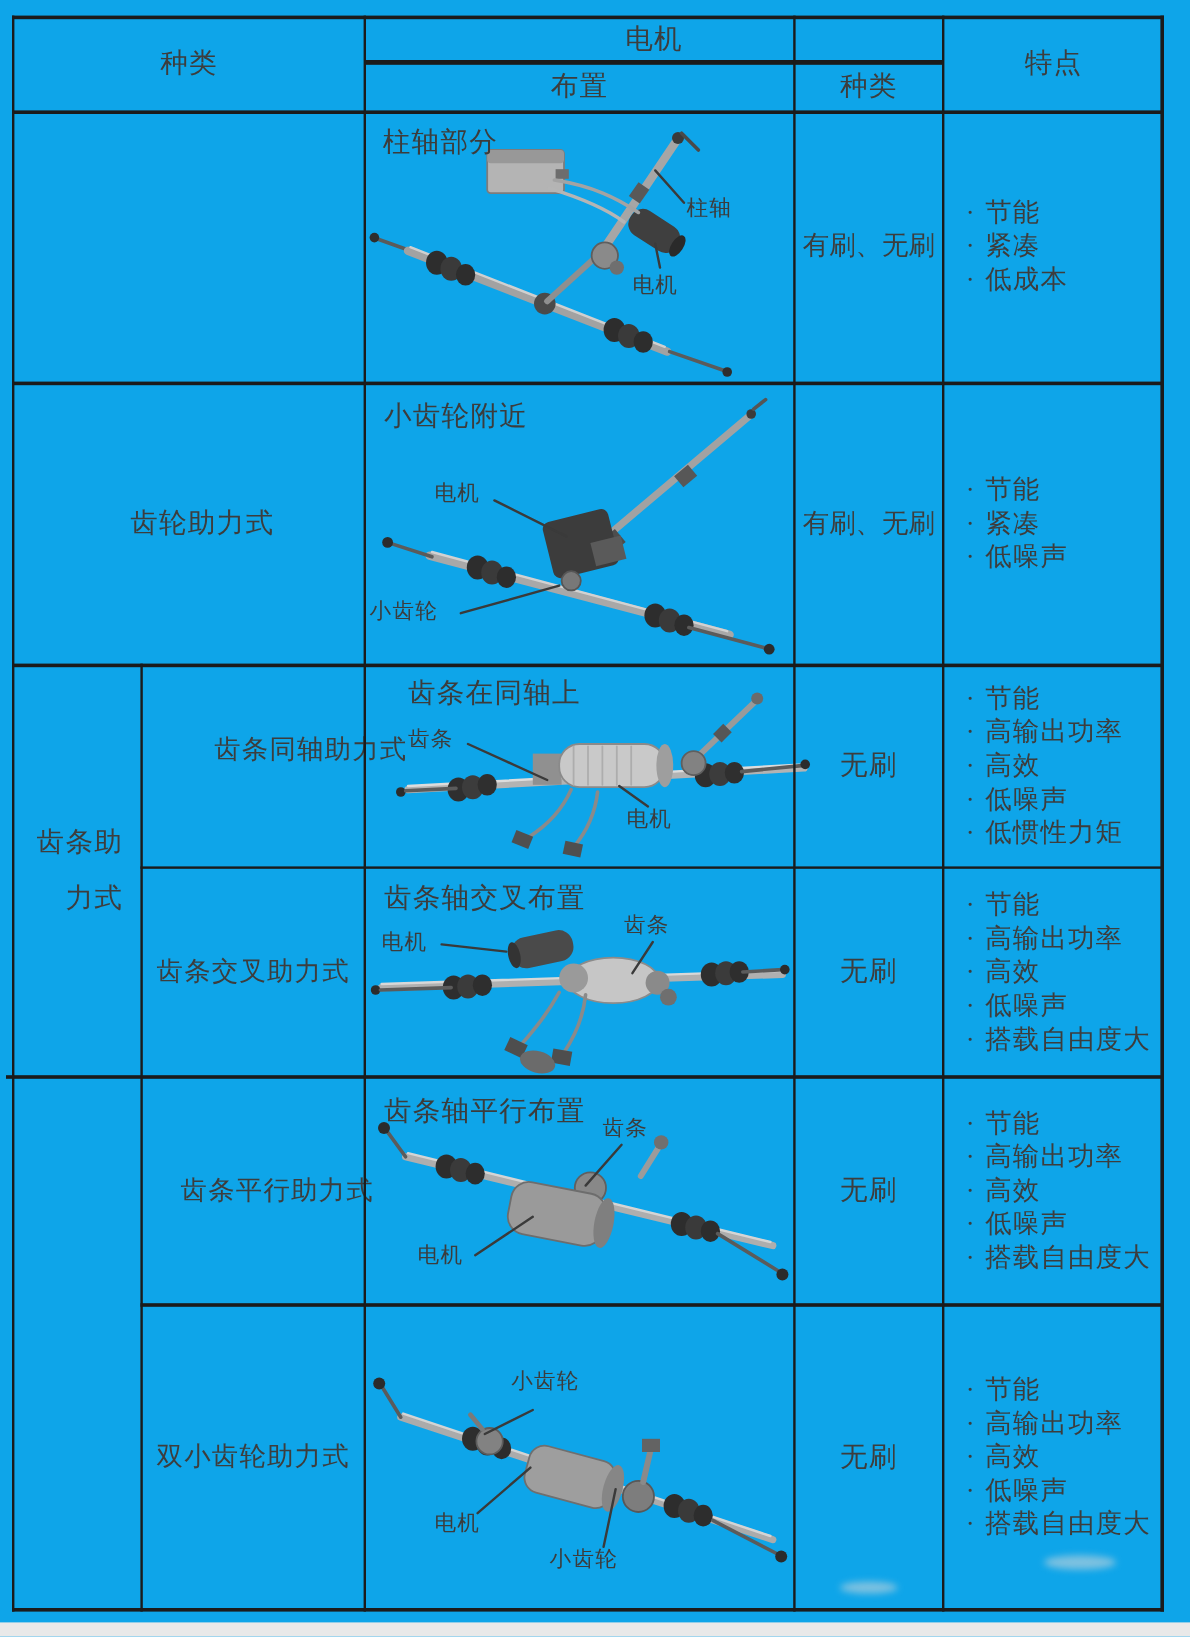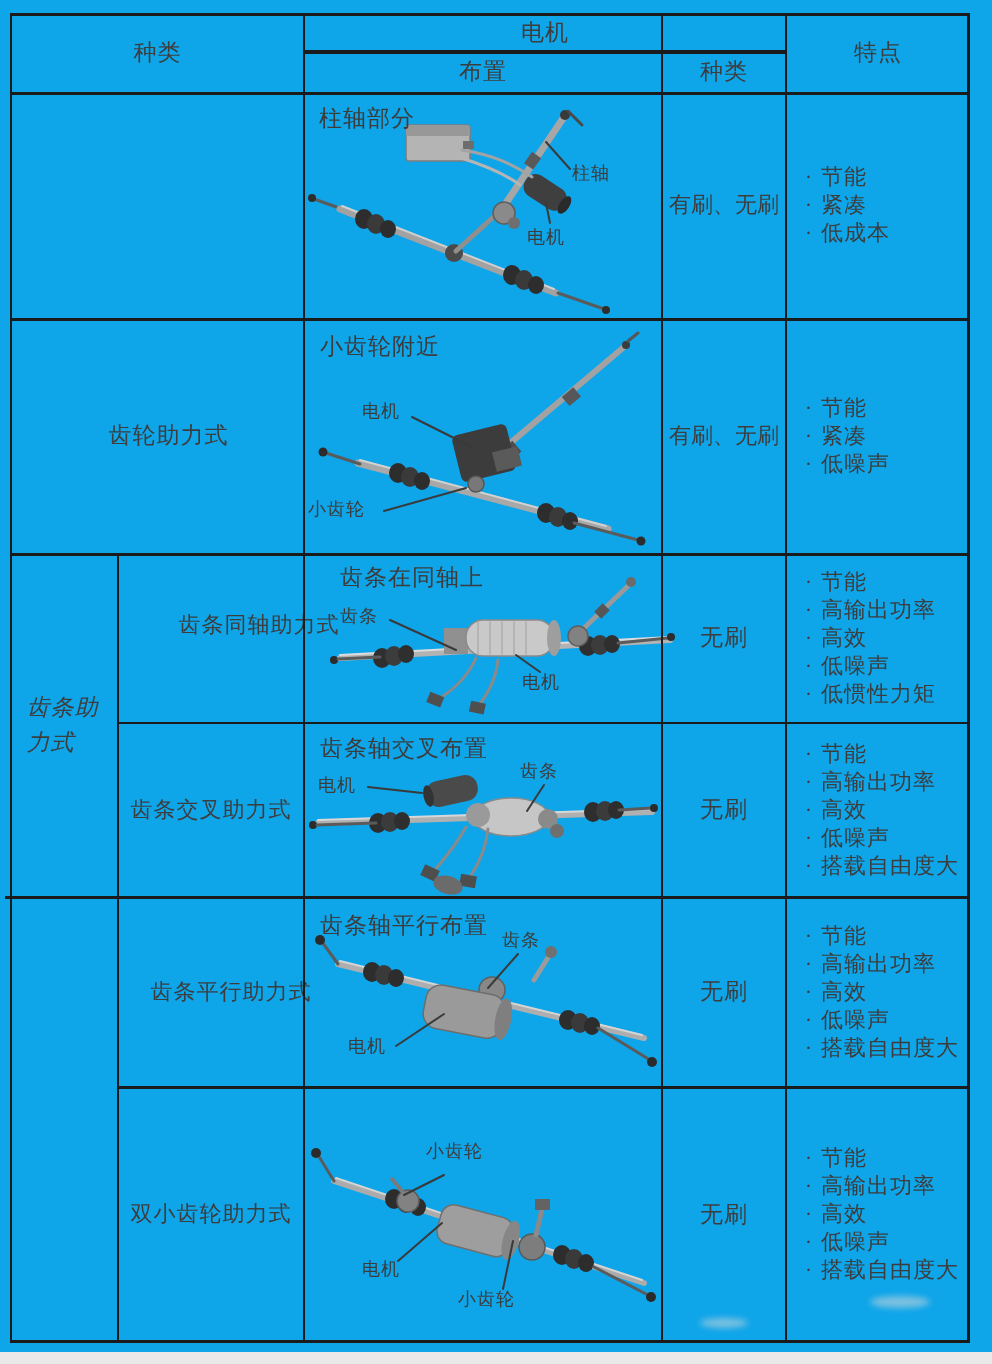--- a/index.html
+++ b/index.html
@@ -1,21 +1,21 @@
 <!DOCTYPE html>
 <html><head>
 <meta charset="utf-8">
 <style>
   html,body{margin:0;padding:0;background:#ffffff;}
   .page{position:relative;width:992px;height:1364px;background:#0ea5e9;overflow:hidden;
         font-family:"Liberation Serif","DejaVu Serif",serif;color:#3d3d3d;}
   .cell{position:absolute;display:flex;align-items:center;justify-content:center;
         font-size:23px;letter-spacing:1px;white-space:nowrap;}
-  .wrapcell span{display:block;width:76px;text-align:left;white-space:normal;
-        word-break:break-all;line-height:35px;font-style:italic;}
+  .wrapcell span{display:block;width:76px;text-align:right;white-space:normal;
+        word-break:break-all;line-height:47px;}
   .imgcell{position:absolute;}
   .ill{position:absolute;left:0;top:0;}
   .anno{position:absolute;font-size:18px;color:#3c3c3c;white-space:nowrap;letter-spacing:1px;}
   .cap{font-size:23px;}
   .feat{position:absolute;display:flex;flex-direction:column;justify-content:center;
         align-items:flex-start;padding-left:10px;box-sizing:border-box;}
   .fi{display:flex;align-items:baseline;line-height:28px;font-size:22px;letter-spacing:1px;white-space:nowrap;}
   .blt{width:24px;text-align:center;font-size:22px;color:#3c3c3c;}
   .grid{position:absolute;left:0;top:0;z-index:5;pointer-events:none;}
   .smudge{position:absolute;background:#d9d9d9;border-radius:50%;filter:blur(3px);opacity:.55;}

